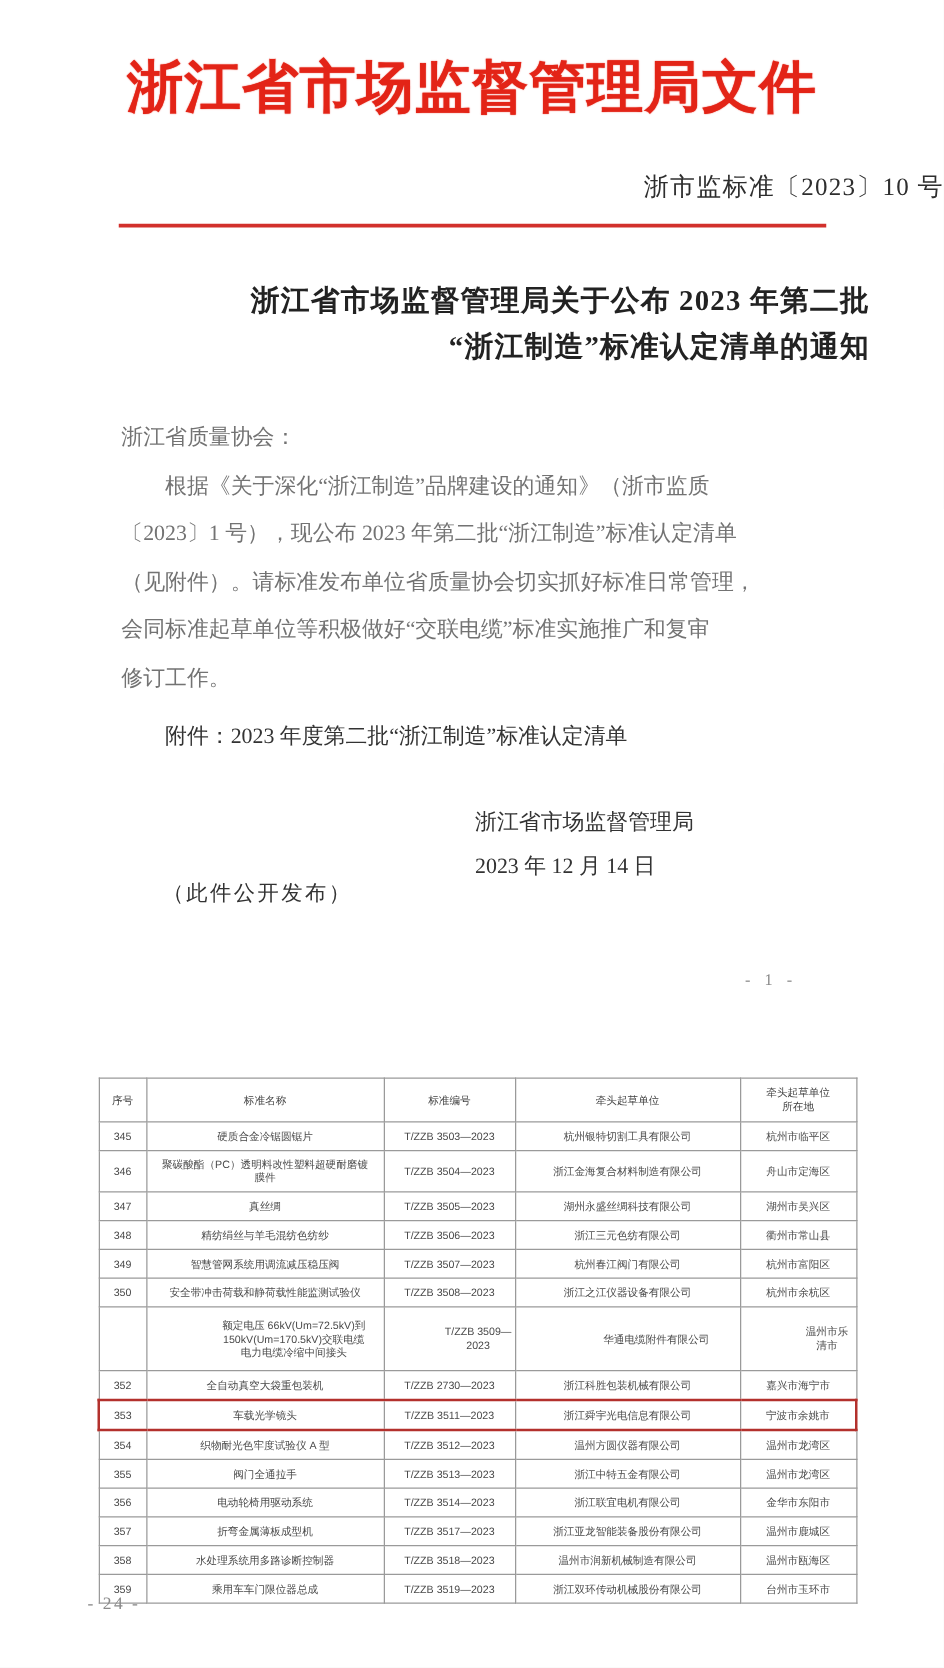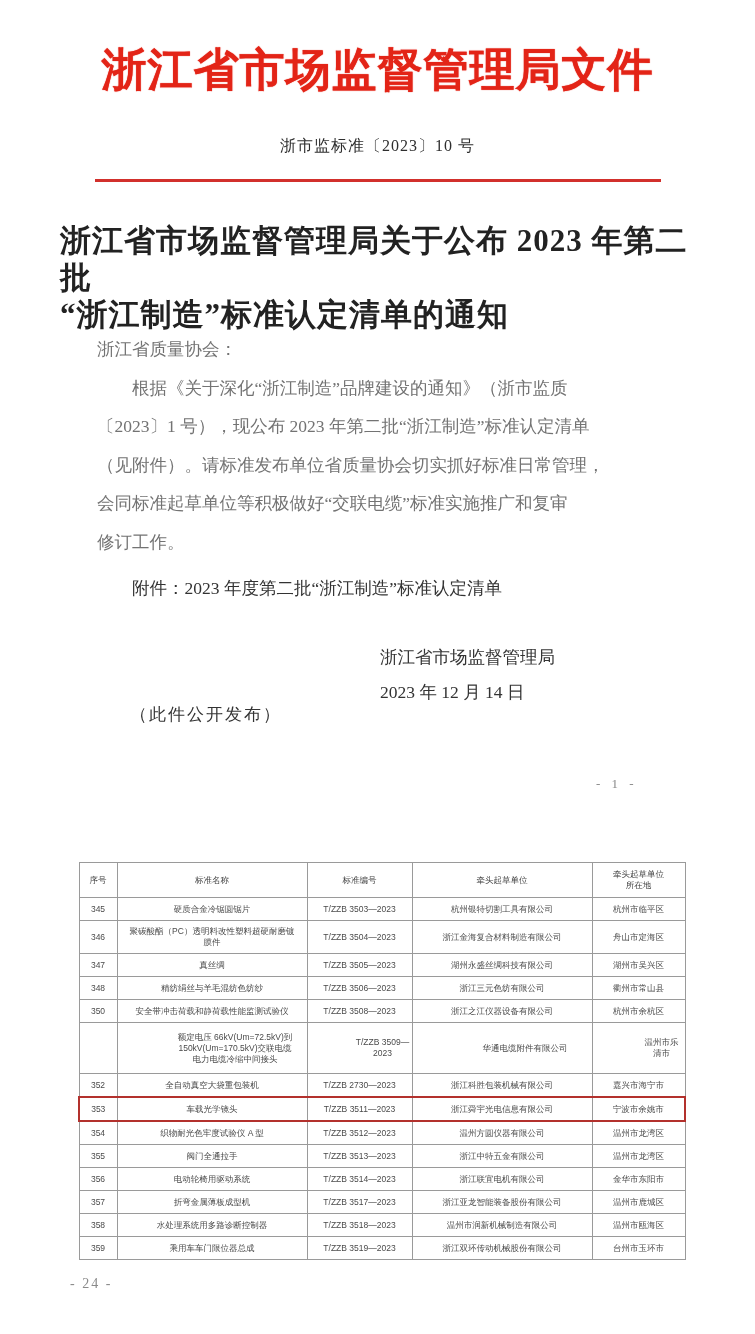--- a/index.html
+++ b/index.html
@@ -8,29 +8,29 @@
     margin:0 auto;overflow:hidden;
     font-family:"Liberation Serif","DejaVu Serif",serif;color:#3a3a3a;
   }
   .red-head{
     position:absolute;top:40px;left:0;width:100%;text-align:center;
     font-family:"Liberation Sans","DejaVu Sans",sans-serif;
     font-size:45px;font-weight:bold;color:#e32417;letter-spacing:1px;
     text-shadow:0 0 1px #e32417;white-space:nowrap;
   }
   .doc-no{
-    position:absolute;top:136px;left:0;width:100%;text-align:center;
-    font-size:16px;color:#2e2e2e;letter-spacing:1px;
+    position:absolute;top:136px;left:0;width:100%;text-align:right;
+    font-size:20px;color:#2e2e2e;letter-spacing:1px;
   }
   .red-rule{
     position:absolute;top:179px;left:95px;width:566px;height:3px;background:#d2302c;
   }
   .title{
-    position:absolute;top:222px;left:60px;width:636px;text-align:left;
-    font-size:31px;font-weight:bold;color:#222;line-height:37px;letter-spacing:1px;
+    position:absolute;top:222px;left:60px;width:636px;text-align:right;
+    font-size:23px;font-weight:bold;color:#222;line-height:37px;letter-spacing:1px;
   }
   .body{
     position:absolute;top:330px;left:97px;width:568px;
     font-size:17.5px;line-height:38.5px;color:#737373;
   }
   .bline{white-space:nowrap;}
   .bline.ind{text-indent:2em;}
   .attach-line{
     position:absolute;top:576px;left:97px;width:568px;
     font-size:17.5px;color:#333;text-indent:2em;white-space:nowrap;
@@ -150,20 +150,27 @@
           <td>湖州市吴兴区</td>
         </tr>
         <tr>
           <td>348</td>
           <td>精纺绢丝与羊毛混纺色纺纱</td>
           <td>T/ZZB 3506—2023</td>
           <td>浙江三元色纺有限公司</td>
           <td>衢州市常山县</td>
         </tr>
         <tr>
+          <td>349</td>
+          <td>智慧管网系统用调流减压稳压阀</td>
+          <td>T/ZZB 3507—2023</td>
+          <td>杭州春江阀门有限公司</td>
+          <td>杭州市富阳区</td>
+        </tr>
+        <tr>
           <td>350</td>
           <td>安全带冲击荷载和静荷载性能监测试验仪</td>
           <td>T/ZZB 3508—2023</td>
           <td>浙江之江仪器设备有限公司</td>
           <td>杭州市余杭区</td>
         </tr>
         <tr class="taller">
           <td>351</td>
           <td>额定电压 66kV(Um=72.5kV)到
 150kV(Um=170.5kV)交联电缆

